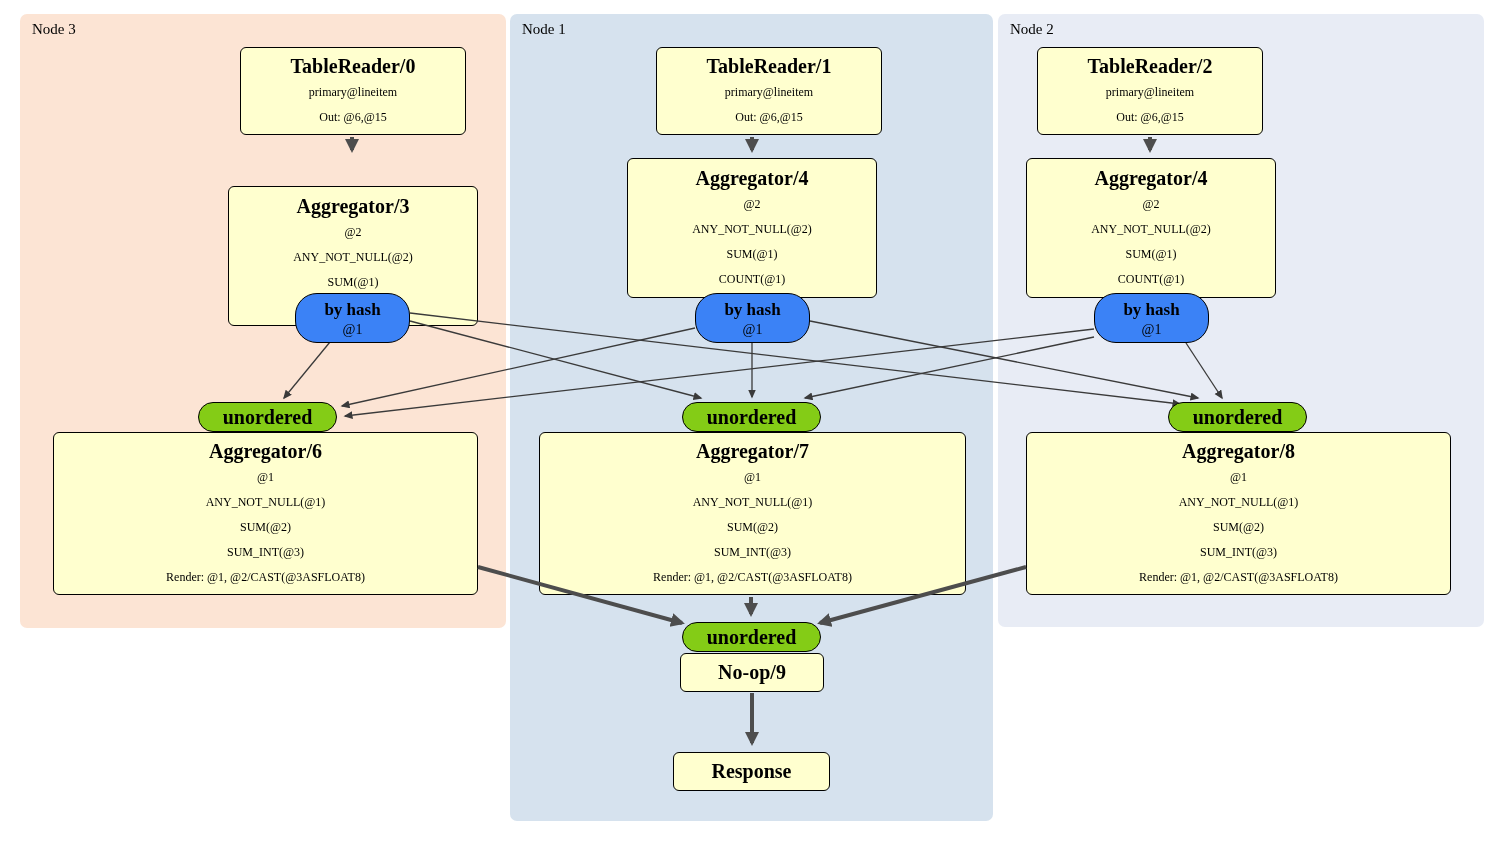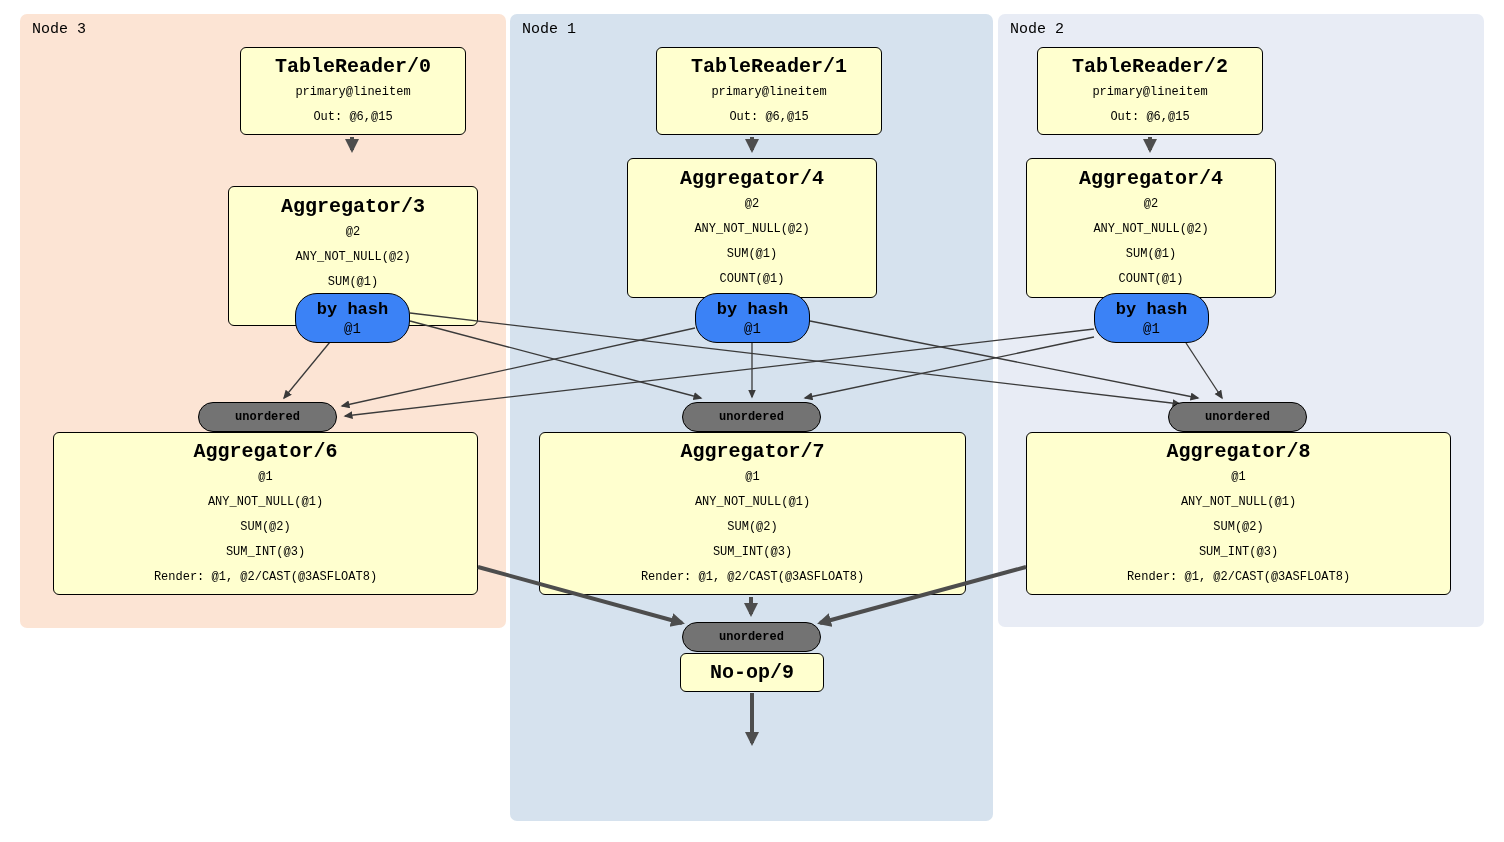--- a/index.html
+++ b/index.html
@@ -1,41 +1,41 @@
 <!DOCTYPE html>
 <html><head>
 <meta charset="utf-8">
 <style>
   html,body { margin:0; padding:0; background:#ffffff; }
   #canvas {
     position:relative; width:1504px; height:842px; background:#ffffff;
-    font-family:Liberation Mono, monospace; color:#000;
+    font-family:Liberation Serif, serif; color:#000;
     overflow:hidden;
   }
   .region { position:absolute; border-radius:7px; z-index:1; }
   .region-label { position:absolute; left:12px; top:7px; font-size:15px; color:#000; white-space:nowrap; }
   .pbox {
     position:absolute; background:#ffffcf; border:1.4px solid #000; border-radius:6px;
     box-sizing:border-box; z-index:2; display:flex; flex-direction:column;
     justify-content:center; align-items:center; text-align:center;
   }
   .pbox .title { font-weight:bold; font-size:20px; line-height:27px; white-space:nowrap; }
   .pbox .line  { font-size:12px; line-height:25px; white-space:nowrap; }
   #edges { position:absolute; left:0; top:0; z-index:3; pointer-events:none; }
   .router {
     position:absolute; background:#3b82f6; border:1.4px solid #000; border-radius:22px;
     box-sizing:border-box; z-index:4; display:flex; flex-direction:column;
     justify-content:center; align-items:center; text-align:center;
   }
   .router .rlabel  { font-weight:bold; font-size:17px; line-height:22px; white-space:nowrap; }
   .router .rdetail { font-size:14px; line-height:17px; white-space:nowrap; }
   .sync {
-    position:absolute; background:#737373; border:1.4px solid #000; border-radius:17px;
+    position:absolute; background:#84cc16; border:1.4px solid #000; border-radius:17px;
     box-sizing:border-box; z-index:4; display:flex; justify-content:center; align-items:center;
-    font-weight:bold; font-size:12px; white-space:nowrap;
+    font-weight:bold; font-size:20px; white-space:nowrap;
   }
 </style>
 </head>
 <body>
 
 <div id="canvas">
   <svg id="edges" width="1504" height="842">
     <defs>
       <marker id="ah-thick" markerUnits="userSpaceOnUse" markerWidth="18" markerHeight="16" refX="11" refY="7" orient="auto">
         <path d="M0,0 L14,7 L0,14 z" fill="#4d4d4d"></path>
@@ -130,20 +130,23 @@
       <div class="title">Aggregator/8</div>
       <div class="line">@1</div>
       <div class="line">ANY_NOT_NULL(@1)</div>
       <div class="line">SUM(@2)</div>
       <div class="line">SUM_INT(@3)</div>
       <div class="line">Render: @1, @2/CAST(@3ASFLOAT8)</div>
     </div>
     <div class="pbox" style="left: 680px; top: 653px; width: 144px; height: 39px;">
       <div class="title">No-op/9</div>
     </div>
+    <div class="pbox" style="left: 673px; top: 752px; width: 157px; height: 39px;">
+      <div class="title">Response</div>
+    </div>
     <div class="router" style="left: 295px; top: 293px; width: 115px; height: 50px;">
       <div class="rlabel">by hash</div>
       <div class="rdetail">@1</div>
     </div>
     <div class="router" style="left: 695px; top: 293px; width: 115px; height: 50px;">
       <div class="rlabel">by hash</div>
       <div class="rdetail">@1</div>
     </div>
     <div class="router" style="left: 1094px; top: 293px; width: 115px; height: 50px;">
       <div class="rlabel">by hash</div>

